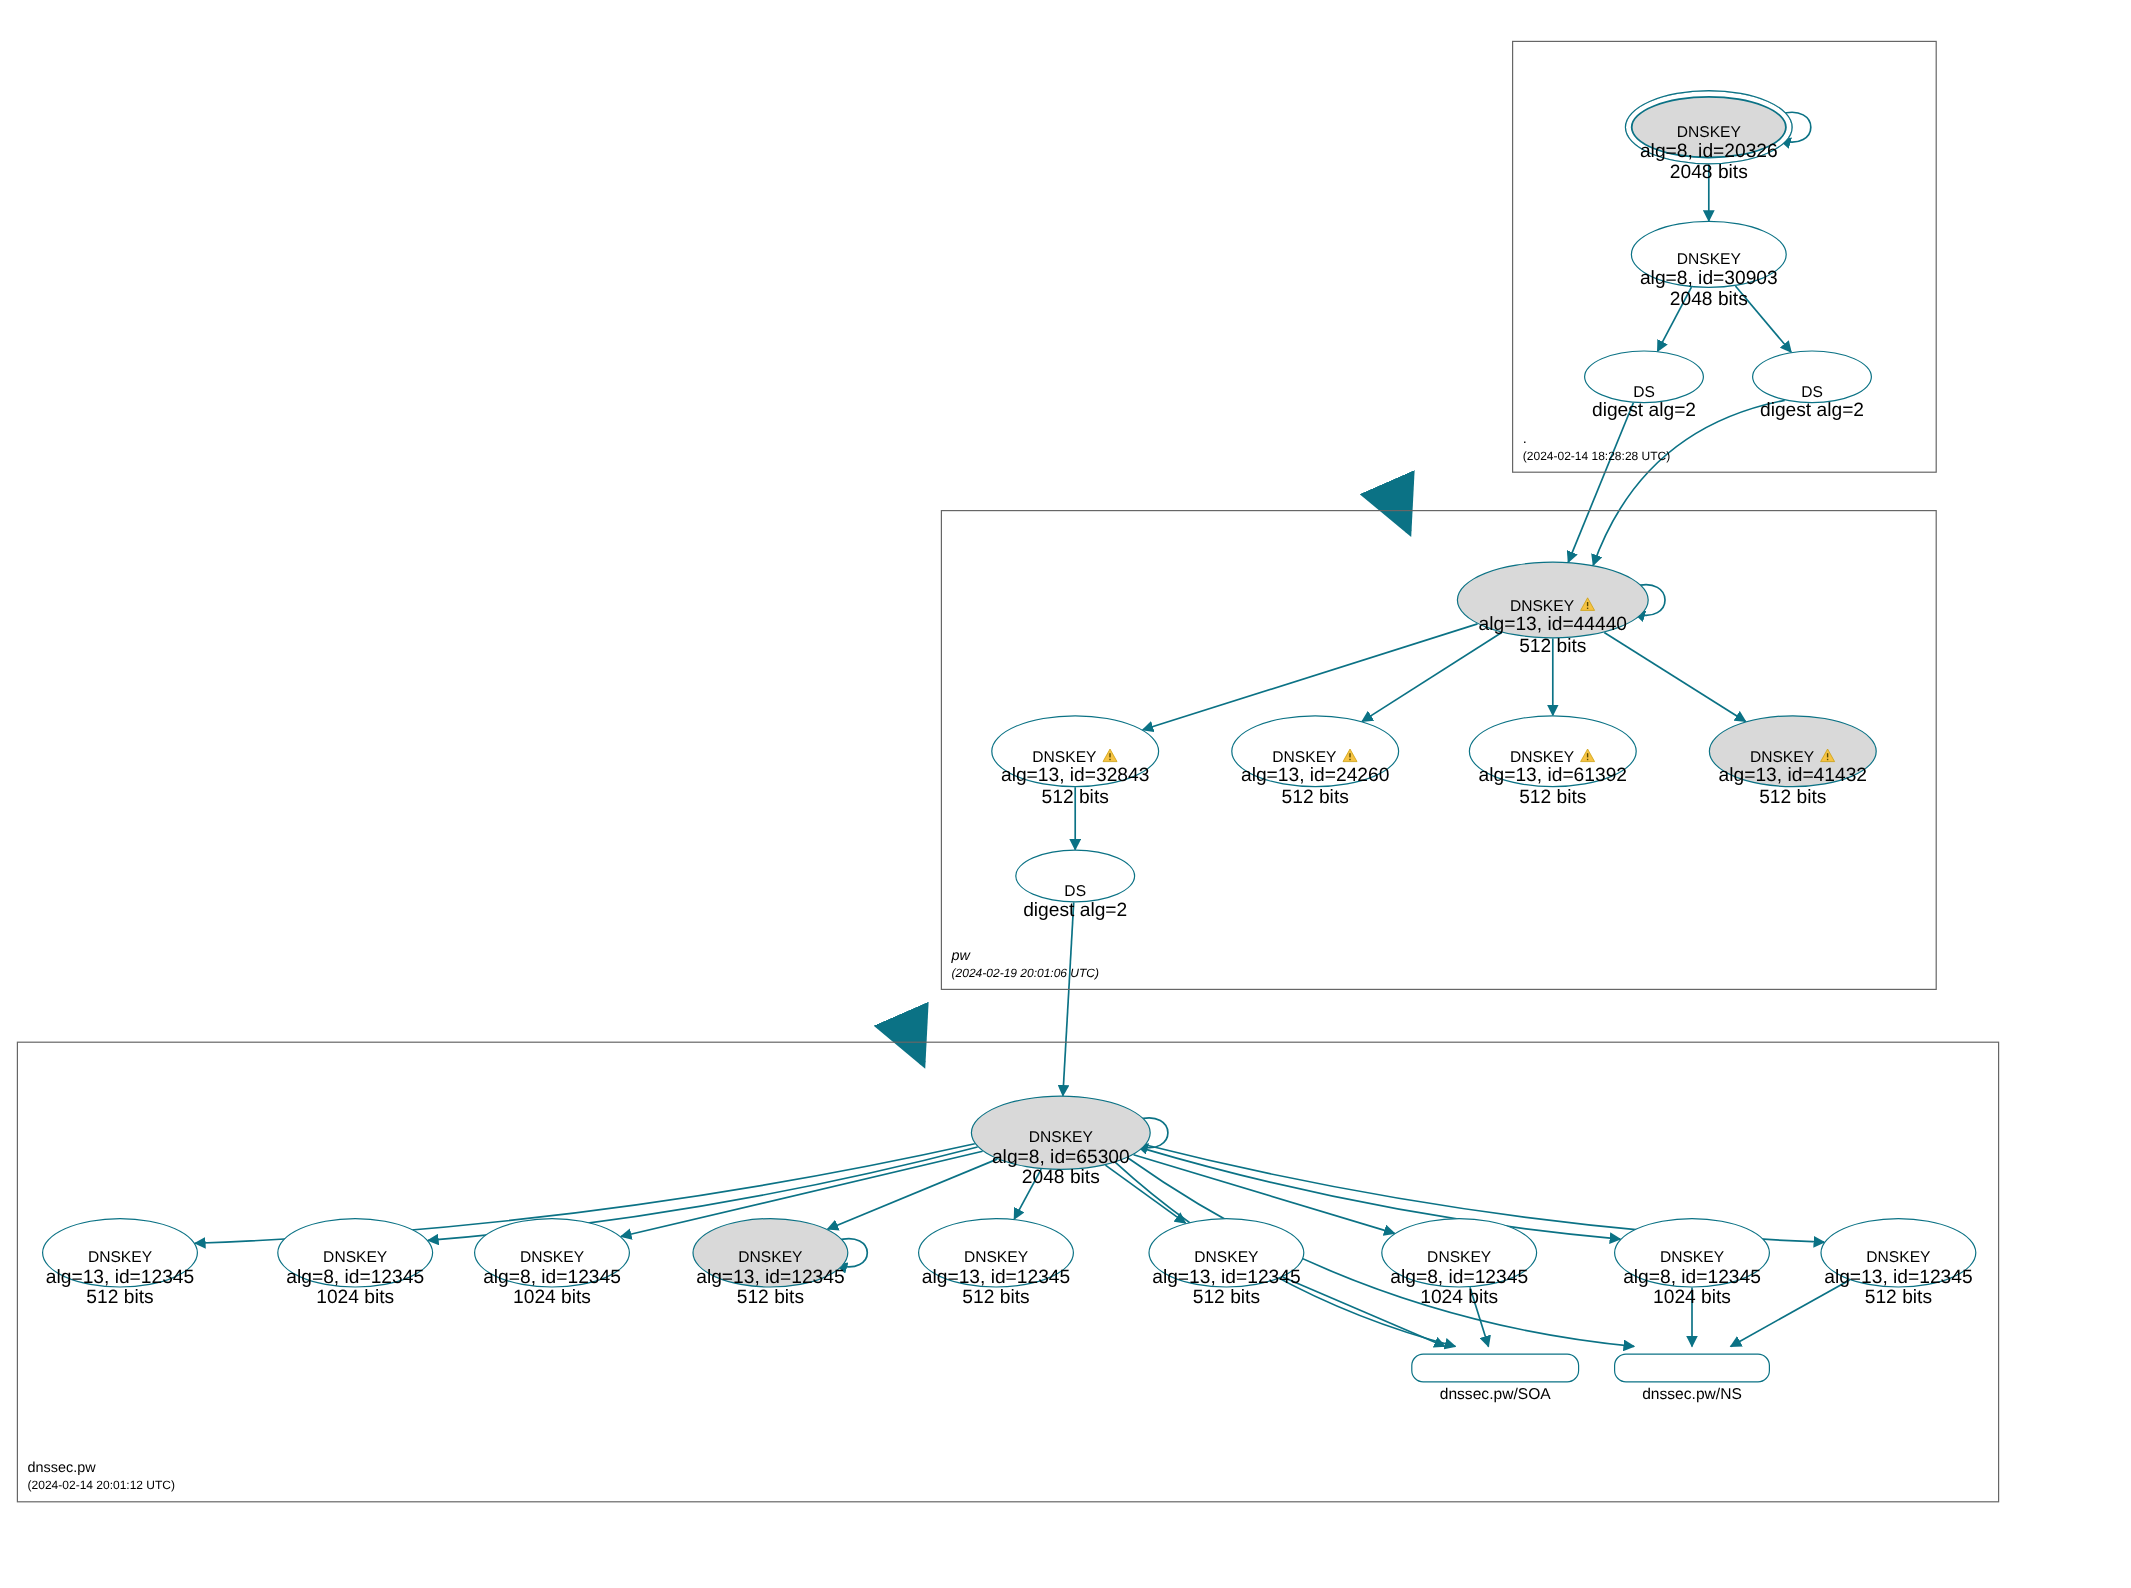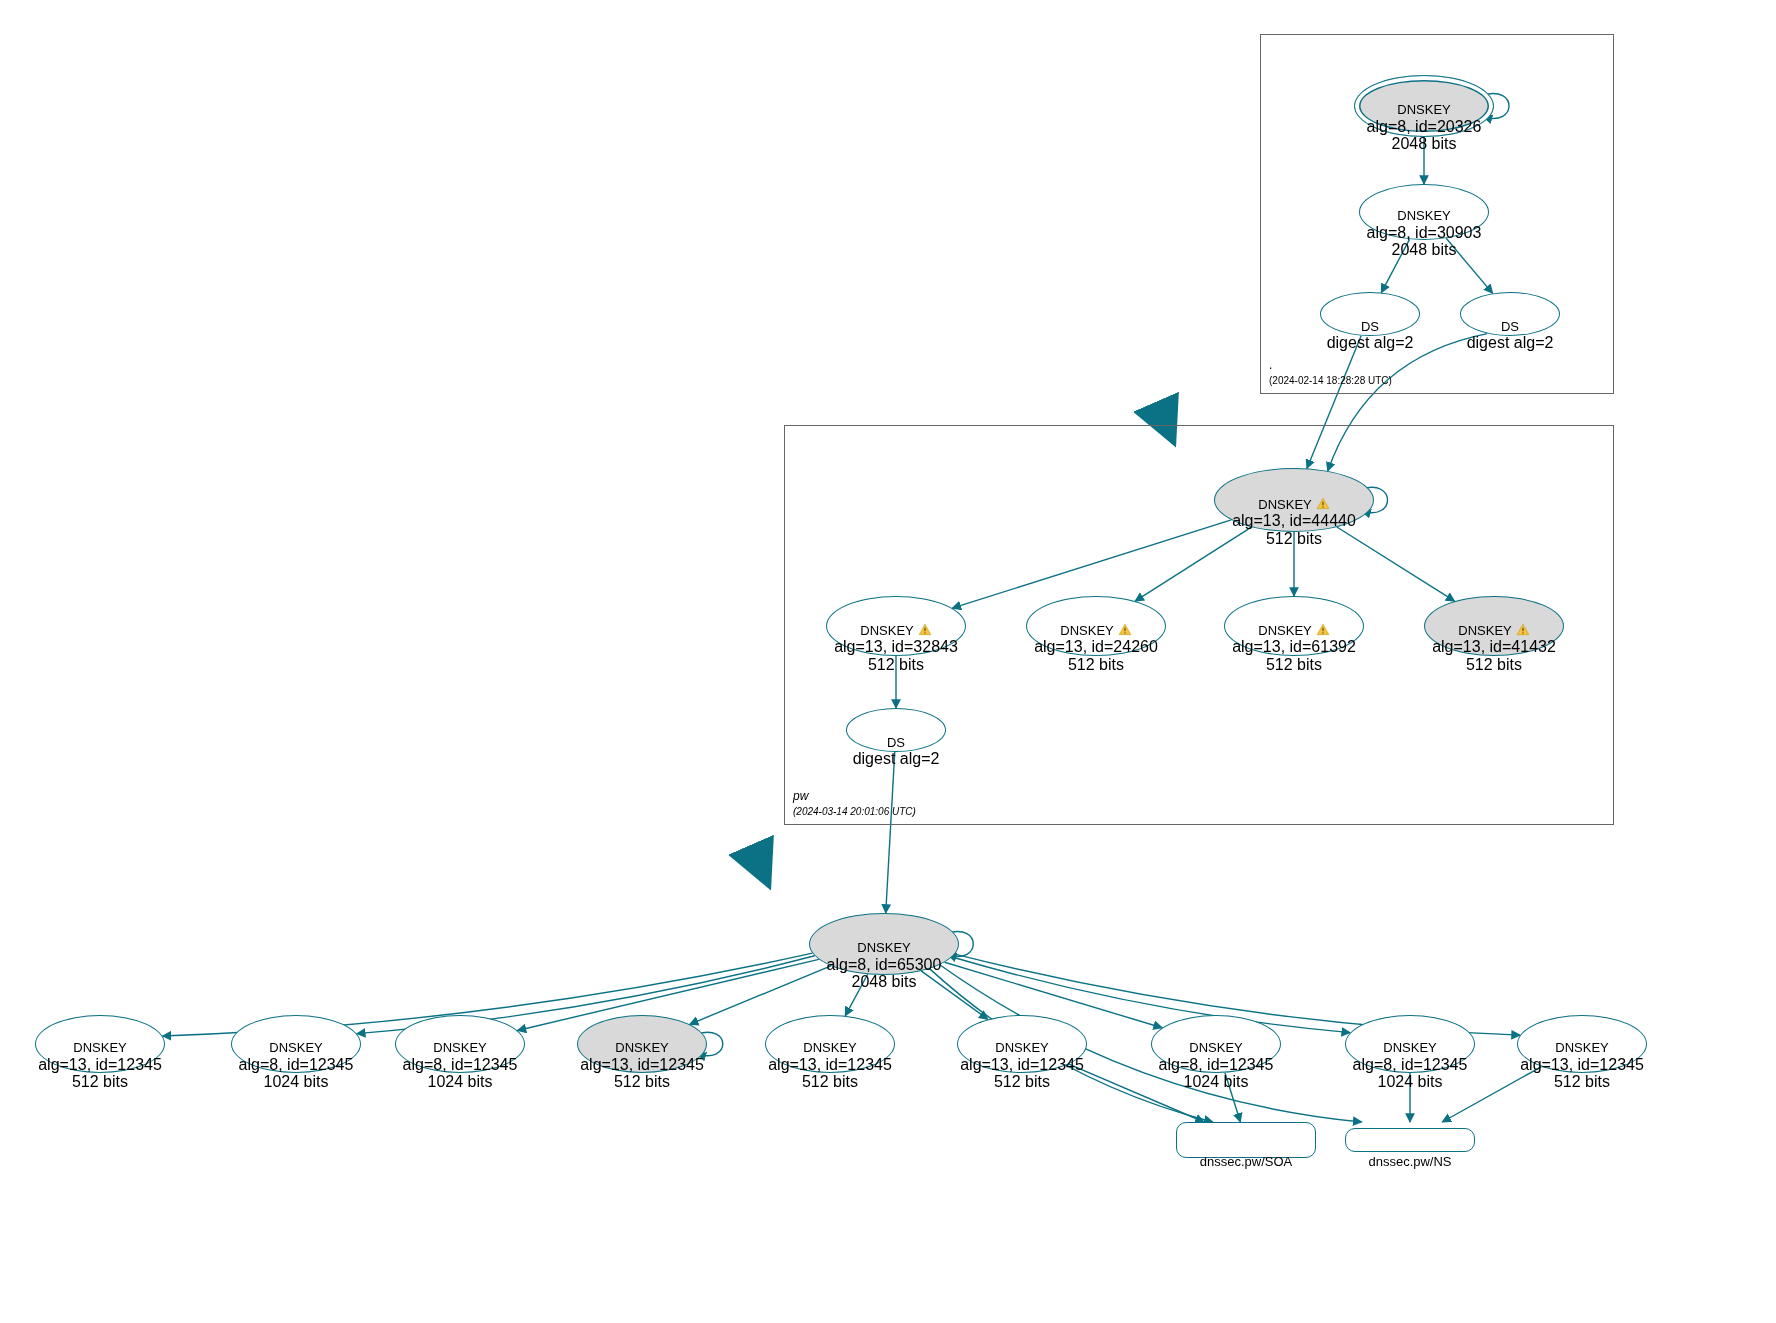--- a/index.html
+++ b/index.html
@@ -137,21 +137,27 @@
     </svg>
 <div class="zone" style="left: 1260px; top: 34px; width: 354px; height: 360px;">
       <div class="zone-label">
         <div>.</div>
         <div class="ts">(2024-02-14 18:28:28 UTC)</div>
       </div>
     </div>
     <div class="zone" style="left: 784px; top: 425px; width: 830px; height: 400px; font-style: italic;">
       <div class="zone-label">
         <div>pw</div>
-        <div class="ts">(2024-03-14 20:01:06 UTC)</div>
+        <div class="ts">(2024-02-19 20:01:06 UTC)</div>
+      </div>
+    </div>
+    <div class="zone" style="left: 14px; top: 868px; width: 1652px; height: 384px;">
+      <div class="zone-label">
+        <div>dnssec.pw</div>
+        <div class="ts">(2024-02-14 20:01:12 UTC)</div>
       </div>
     </div>
     <div class="node ellipse trust" style="left: 1424px; top: 106px; width: 140px; height: 62px;">
       <div class="title"><span>DNSKEY</span></div>
       <div class="sub">alg=8, id=20326</div>
       <div class="sub">2048 bits</div>
     </div>
     <div class="node ellipse" style="left: 1424px; top: 212px; width: 130px; height: 56px;">
       <div class="title"><span>DNSKEY</span></div>
       <div class="sub">alg=8, id=30903</div>
@@ -257,19 +263,19 @@
     <div class="node ellipse" style="left: 1410px; top: 1044px; width: 130px; height: 58px;">
       <div class="title"><span>DNSKEY</span></div>
       <div class="sub">alg=8, id=12345</div>
       <div class="sub">1024 bits</div>
     </div>
     <div class="node ellipse" style="left: 1582px; top: 1044px; width: 130px; height: 58px;">
       <div class="title"><span>DNSKEY</span></div>
       <div class="sub">alg=13, id=12345</div>
       <div class="sub">512 bits</div>
     </div>
-    <div class="node rrect" style="left: 1246px; top: 1140px; width: 140px; height: 36px;">
+    <div class="node rrect" style="left: 1246px; top: 1140px; width: 140px; height: 24px;">
       <div class="title"><span>dnssec.pw/SOA</span></div>
     </div>
     <div class="node rrect" style="left: 1410px; top: 1140px; width: 130px; height: 24px;">
       <div class="title"><span>dnssec.pw/NS</span></div>
     </div>
   </div>
 
 </body></html>

